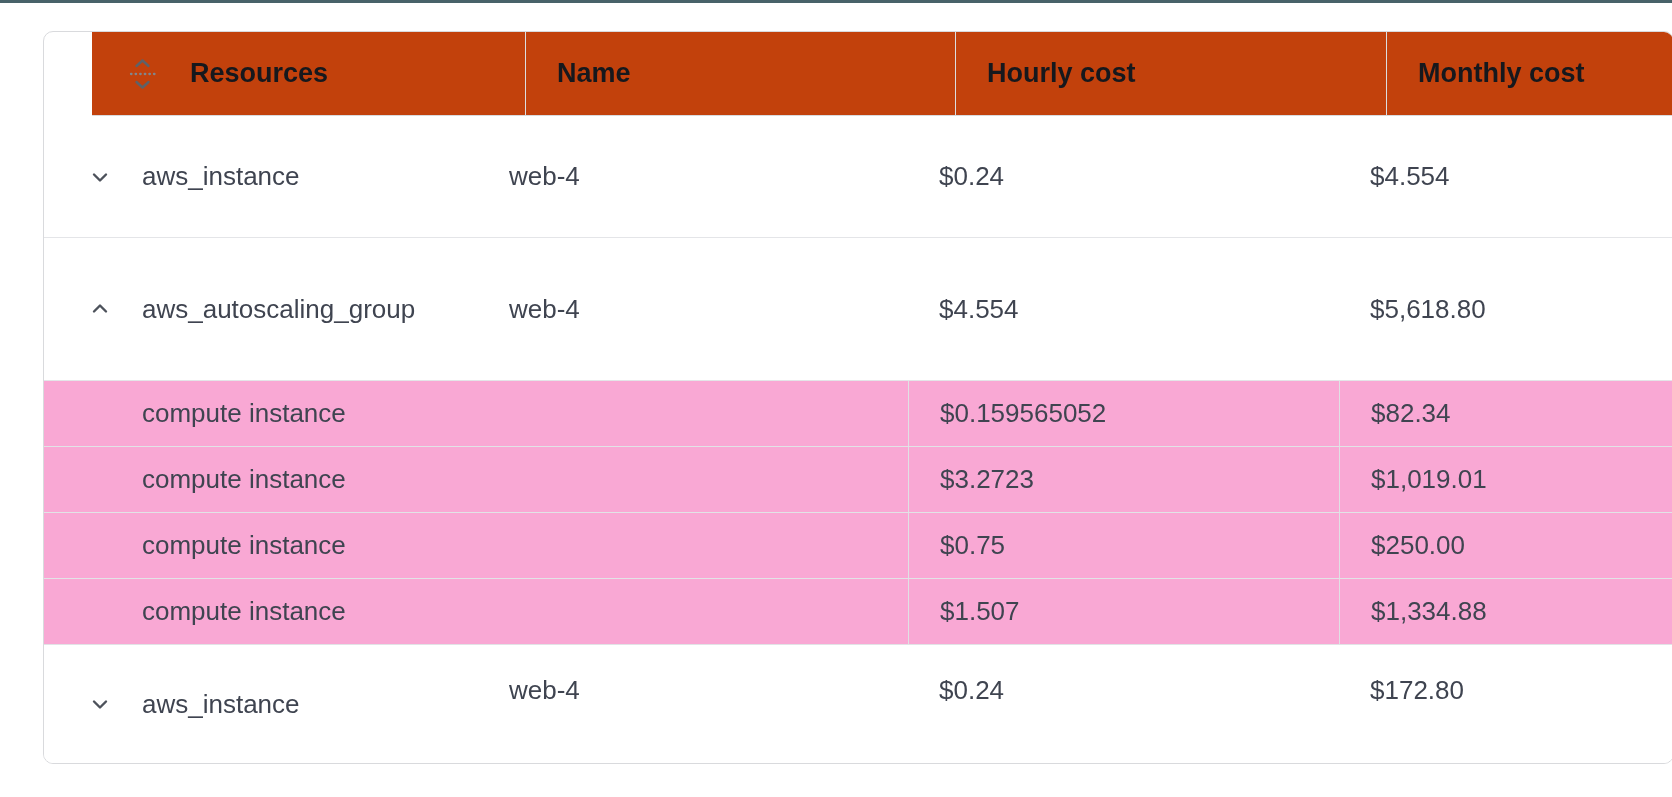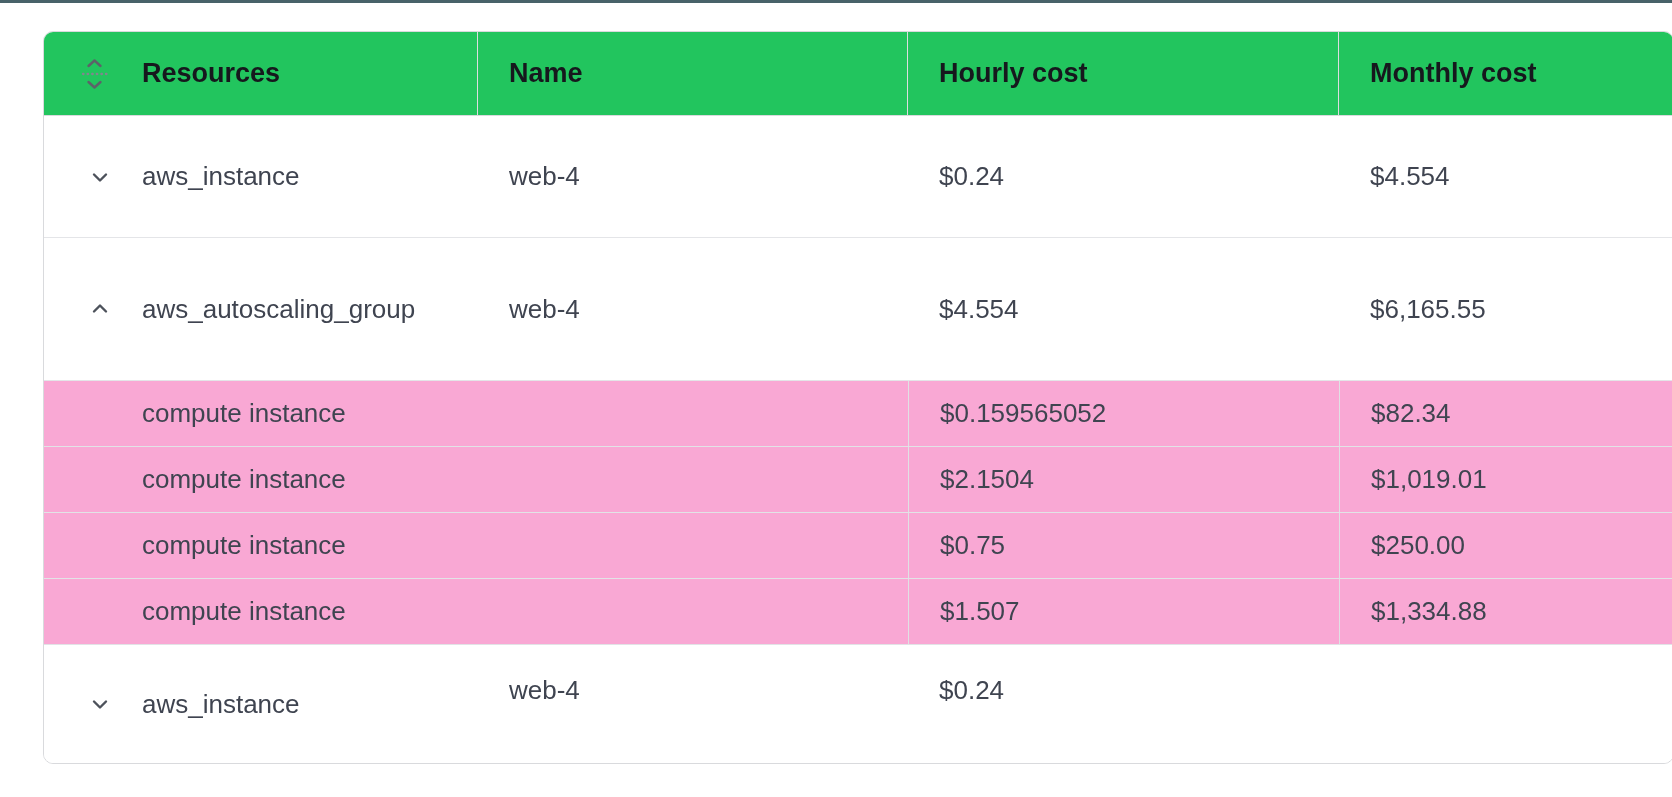--- a/index.html
+++ b/index.html
@@ -22,22 +22,23 @@
     box-sizing:border-box;
   }
   .grid-row{
     display:grid;
     grid-template-columns:434px 430px 431px 1fr;
     box-sizing:border-box;
   }
   
   .header-row{
     height:84px;
-    background:#22c55e;
+    background:#c2410c;
     border-bottom:1px solid #d9dadd;
+    margin-left:48px;
   }
   .header-cell{
     display:flex;align-items:center;
     font-size:27px;font-weight:bold;color:#16181d;
     box-sizing:border-box;
     padding-left:31px;
     position:relative;
   }
   .header-cell:not(:last-child){border-right:1px solid #dcdde0;}
   .header-cell.resource-head{padding-left:98px;}
@@ -114,33 +115,33 @@
     <div class="cell cell-resource">
       <button class="chev-btn">
         <svg width="24" height="24" viewBox="0 0 24 24">
             <path d="M6 14.5 L12 8.5 L18 14.5" fill="none" stroke="#4d525b" stroke-width="2.4" stroke-linecap="round" stroke-linejoin="round"></path>
           </svg>
       </button>
       <span>aws_autoscaling_group</span>
     </div>
     <div class="cell cell-name">web-4</div>
     <div class="cell cell-hourly">$4.554</div>
-    <div class="cell cell-monthly">$6,165.55</div>
+    <div class="cell cell-monthly">$5,618.80</div>
   </div>
 
   <div class="grid-row row row-sub">
     <div class="cell cell-resource">compute instance</div>
     <div class="cell cell-name"></div>
     <div class="cell cell-hourly">$0.159565052</div>
     <div class="cell cell-monthly">$82.34</div>
   </div>
   <div class="grid-row row row-sub">
     <div class="cell cell-resource">compute instance</div>
     <div class="cell cell-name"></div>
-    <div class="cell cell-hourly">$2.1504</div>
+    <div class="cell cell-hourly">$3.2723</div>
     <div class="cell cell-monthly">$1,019.01</div>
   </div>
   <div class="grid-row row row-sub">
     <div class="cell cell-resource">compute instance</div>
     <div class="cell cell-name"></div>
     <div class="cell cell-hourly">$0.75</div>
     <div class="cell cell-monthly">$250.00</div>
   </div>
   <div class="grid-row row row-sub">
     <div class="cell cell-resource">compute instance</div>
@@ -153,15 +154,16 @@
     <div class="cell cell-resource">
       <button class="chev-btn">
         <svg width="24" height="24" viewBox="0 0 24 24">
             <path d="M6 9.5 L12 15.5 L18 9.5" fill="none" stroke="#4d525b" stroke-width="2.4" stroke-linecap="round" stroke-linejoin="round"></path>
           </svg>
       </button>
       <span>aws_instance</span>
     </div>
     <div class="cell cell-name cell-raised">web-4</div>
     <div class="cell cell-hourly cell-raised">$0.24</div>
+    <div class="cell cell-monthly cell-raised">$172.80</div>
   </div>
 
 </div>
 
 </body></html>

